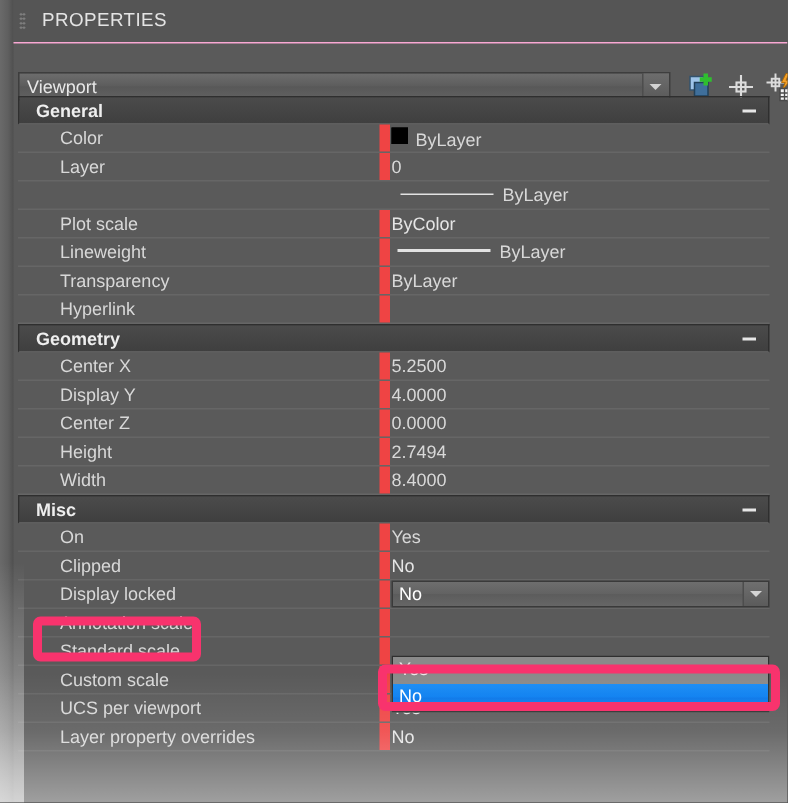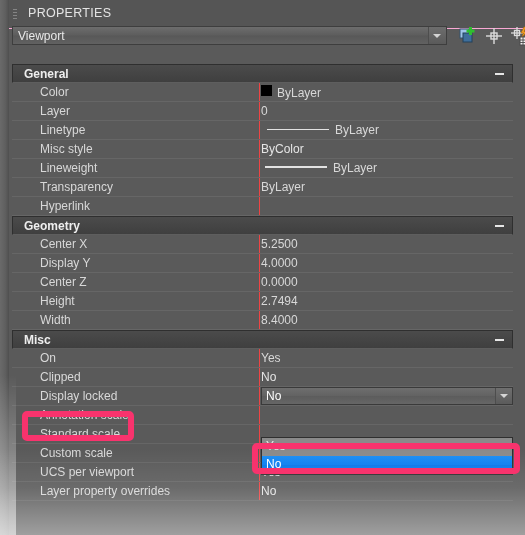--- a/index.html
+++ b/index.html
@@ -56,21 +56,21 @@
     position: absolute;
     left: 19px; top: 6px;
     font-size: 12.5px;
     color: #e4e4e4;
     letter-spacing: .3px;
   }
 
   
   .toolrow {
     position: absolute;
-    left: 9px; top: 20px;
+    left: 9px; top: 42px;
     width: 516px; height: 30px;
   }
   .combo {
     position: absolute;
     left: 3px; top: 6px;
     width: 435px; height: 19px;
     background: linear-gradient(to bottom,#6d6d6d 0%,#5d5d5d 48%,#585858 52%,#616161 100%);
     border: 1px solid #3e3e3e;
     box-sizing: border-box;
     cursor: default;
@@ -140,21 +140,21 @@
     height: 19px;
     position: relative;
     border-bottom: 1px solid #666666;
     box-sizing: border-box;
   }
   .pname {
     position: absolute;
     left: 0; top: 0;
     width: 248px; height: 18px;
     box-sizing: border-box;
-    border-right: 1px solid #ef4444;
+    border-right: 7px solid #ef4444;
   }
   .pname span {
     position: absolute;
     left: 28px; top: 2px;
   }
   .pval {
     position: absolute;
     left: 249px; top: 2px;
   }
   .dim { color: #e5e5e5; }
@@ -330,28 +330,25 @@
         </div>
         <div class="pval"><span class="swatch"></span><span>ByLayer</span></div>
       </div>
       <div class="prow">
         <div class="pname">
           <span>Layer</span>
         </div>
         <div class="pval"><span>0</span></div>
       </div>
       <div class="prow">
-        <div class="pname">
-          <span>Linetype</span>
-        </div>
         <div class="pval"><span class="ltline"></span><span>ByLayer</span></div>
       </div>
       <div class="prow">
         <div class="pname">
-          <span>Misc style</span>
+          <span>Plot scale</span>
         </div>
         <div class="pval dim"><span>ByColor</span></div>
       </div>
       <div class="prow">
         <div class="pname">
           <span>Lineweight</span>
         </div>
         <div class="pval"><span class="lwline"></span><span>ByLayer</span></div>
       </div>
       <div class="prow">

